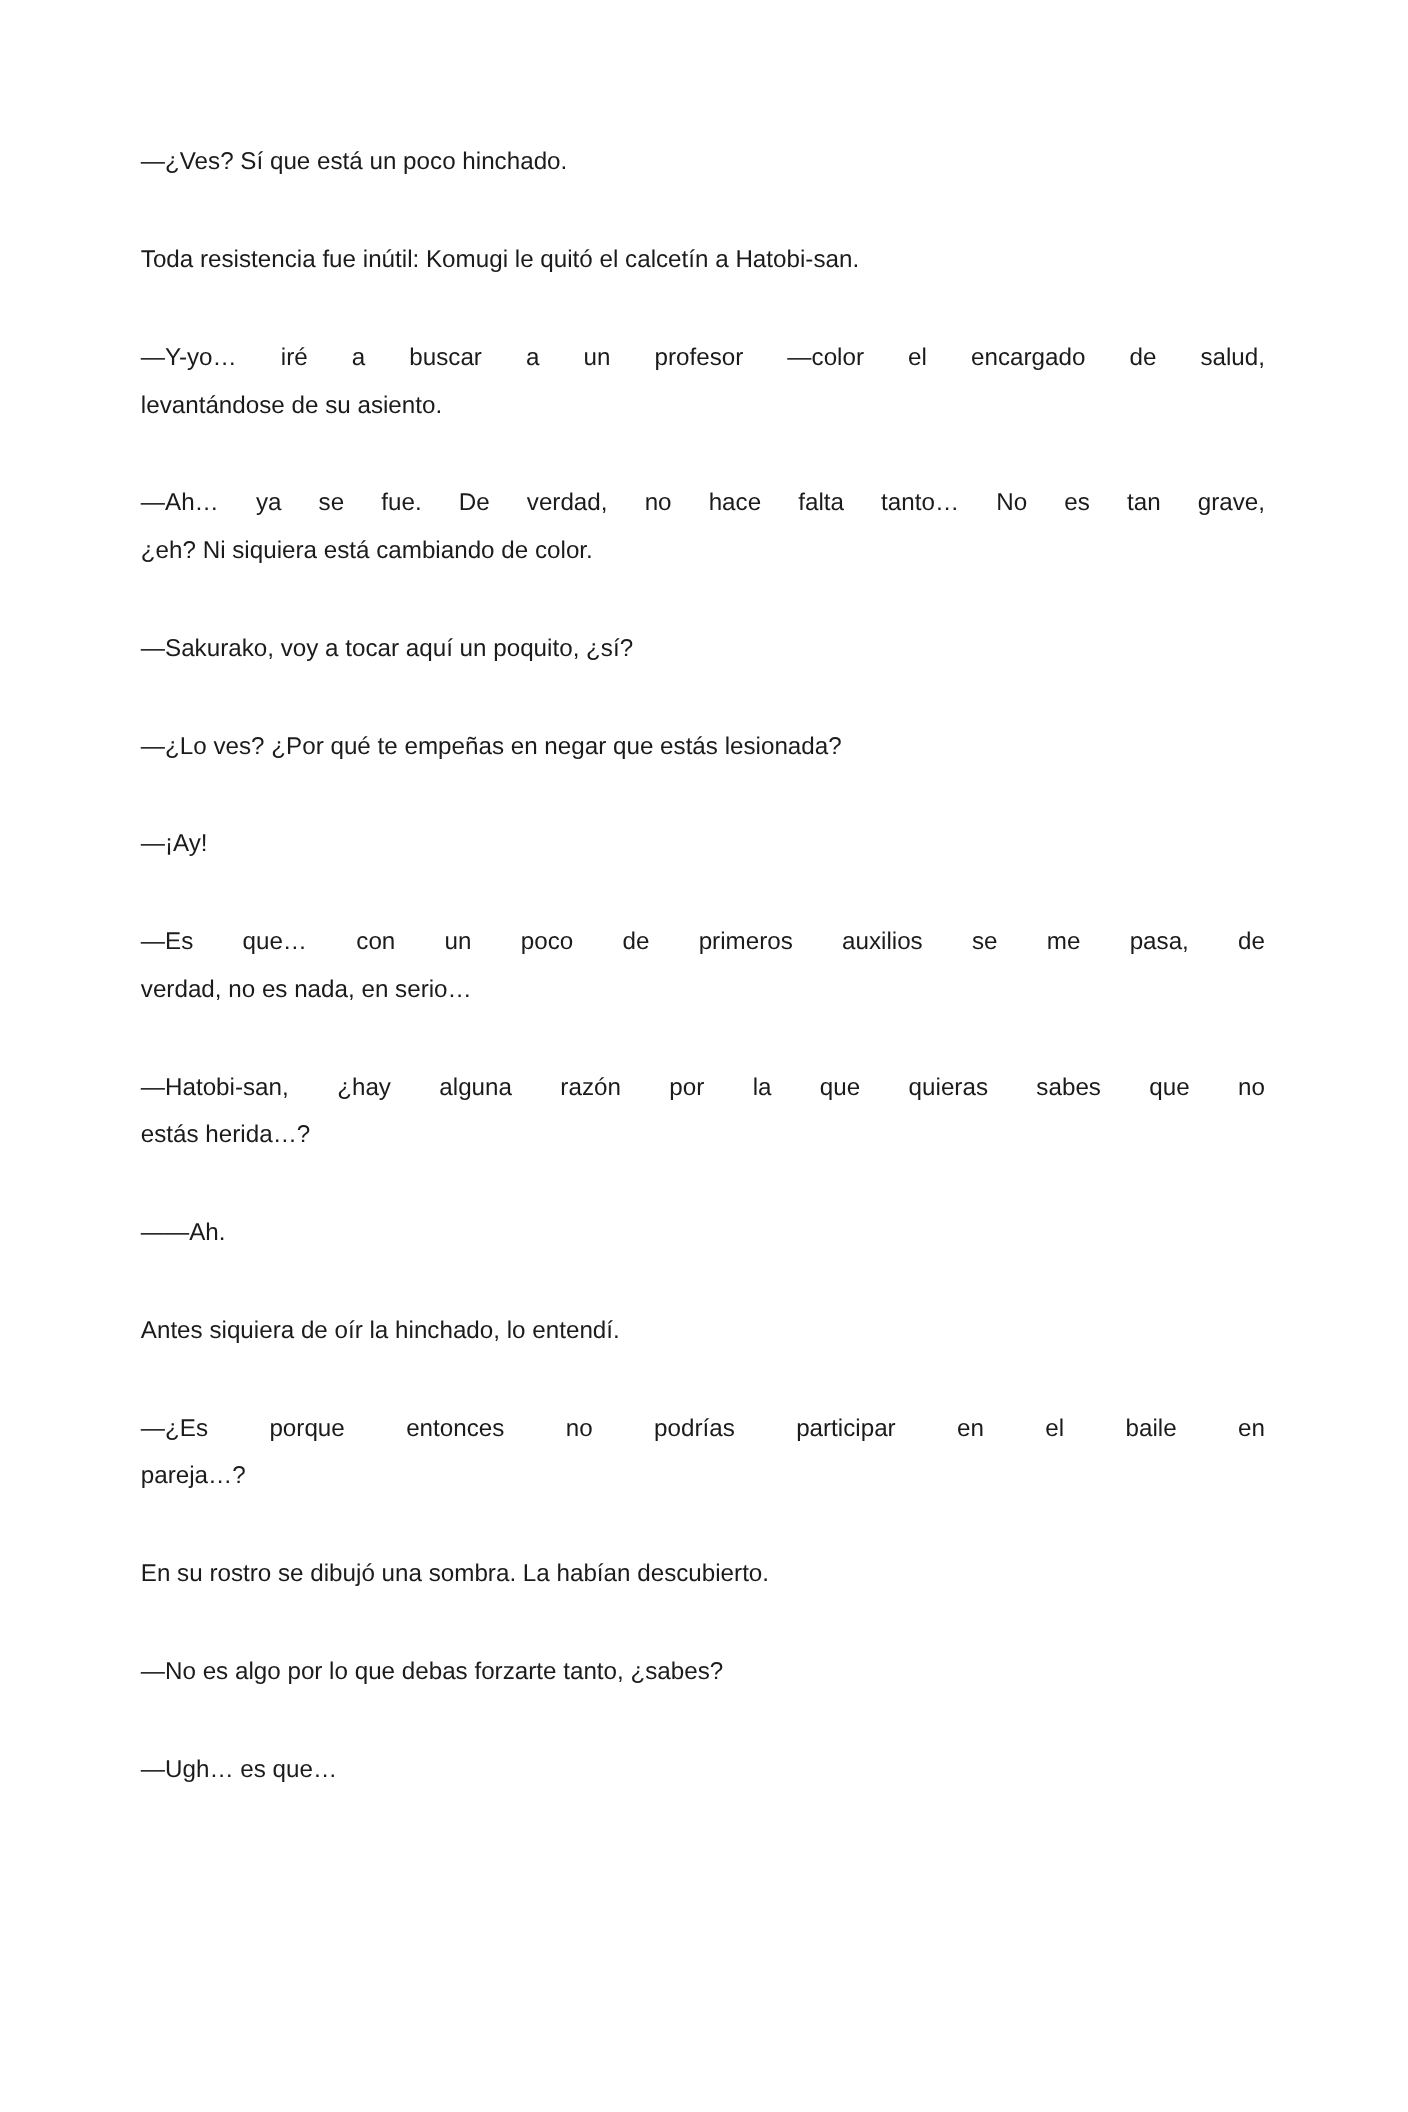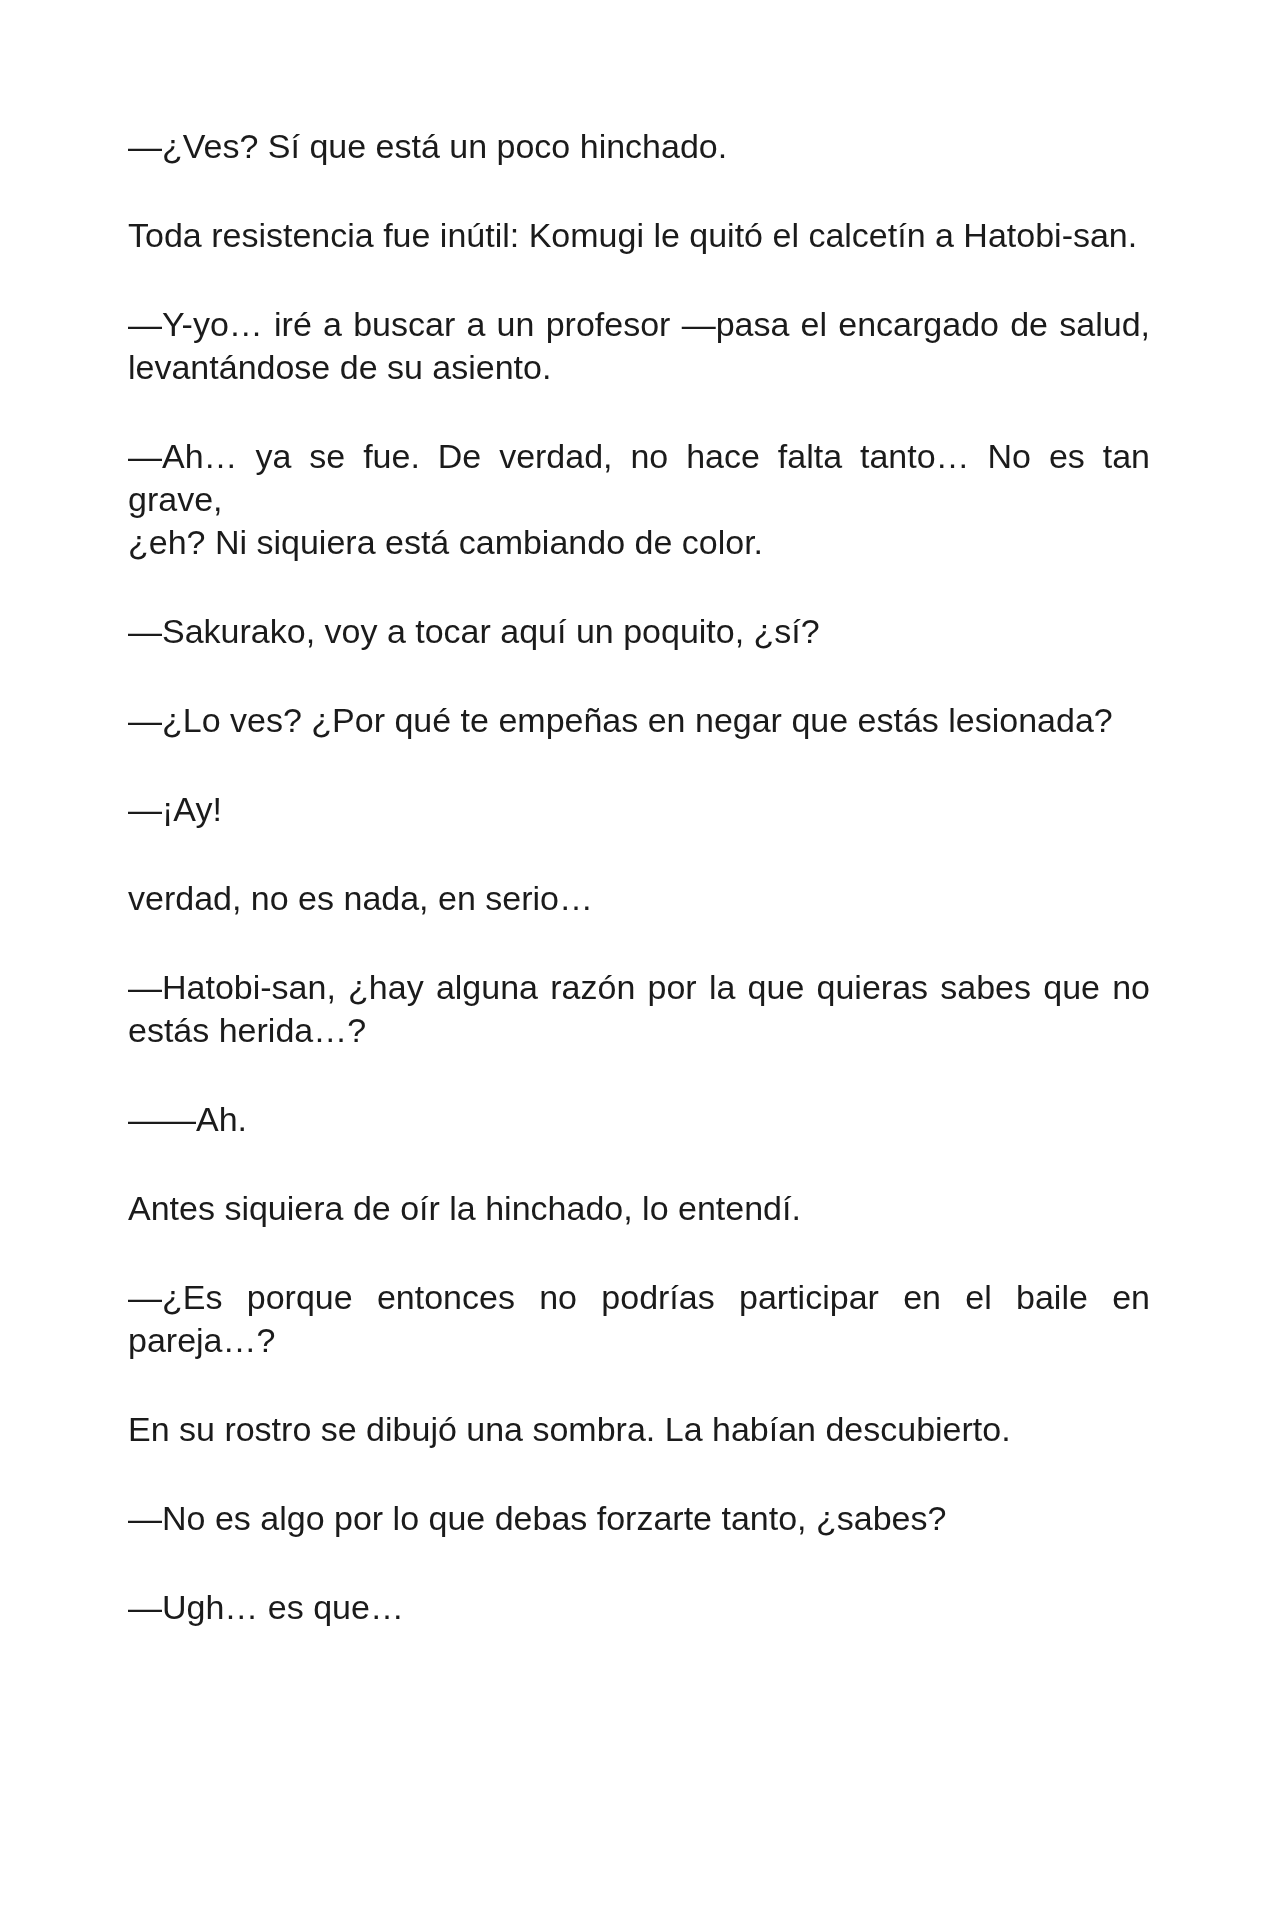--- a/index.html
+++ b/index.html
@@ -3,56 +3,57 @@
 <meta charset="utf-8">
 <style>
   html, body { margin: 0; padding: 0; background: #ffffff; }
   body { width: 1280px; height: 1920px; position: relative; overflow: hidden; }
   .page {
     position: absolute;
     left: 128px;
     top: 125px;
     width: 1022px;
     font-family: "Liberation Sans", sans-serif;
-    font-size: 34px;
+    font-size: 22px;
     line-height: 43px;
     color: #1b1b1b;
   }
   .para { margin: 0 0 46px 0; }
   .line { display: block; white-space: nowrap; }
   .line.just { text-align: justify; text-align-last: justify; white-space: normal; }
 </style>
 </head>
 <body>
 
 <div class="page">
   <p class="para">
     <span class="line">—¿Ves? Sí que está un poco hinchado.</span>
   </p>
   <p class="para">
     <span class="line">Toda resistencia fue inútil: Komugi le quitó el calcetín a Hatobi-san.</span>
   </p>
   <p class="para">
-    <span class="line just">—Y-yo… iré a buscar a un profesor —pasa el encargado de salud,</span>
+    <span class="line just">—Y-yo… iré a buscar a un profesor —color el encargado de salud,</span>
     <span class="line">levantándose de su asiento.</span>
   </p>
   <p class="para">
     <span class="line just">—Ah… ya se fue. De verdad, no hace falta tanto… No es tan grave,</span>
     <span class="line">¿eh? Ni siquiera está cambiando de color.</span>
   </p>
   <p class="para">
     <span class="line">—Sakurako, voy a tocar aquí un poquito, ¿sí?</span>
   </p>
   <p class="para">
     <span class="line">—¿Lo ves? ¿Por qué te empeñas en negar que estás lesionada?</span>
   </p>
   <p class="para">
     <span class="line">—¡Ay!</span>
   </p>
   <p class="para">
+    <span class="line just">—Es que… con un poco de primeros auxilios se me pasa, de</span>
     <span class="line">verdad, no es nada, en serio…</span>
   </p>
   <p class="para">
     <span class="line just">—Hatobi-san, ¿hay alguna razón por la que quieras sabes que no</span>
     <span class="line">estás herida…?</span>
   </p>
   <p class="para">
     <span class="line">——Ah.</span>
   </p>
   <p class="para">

